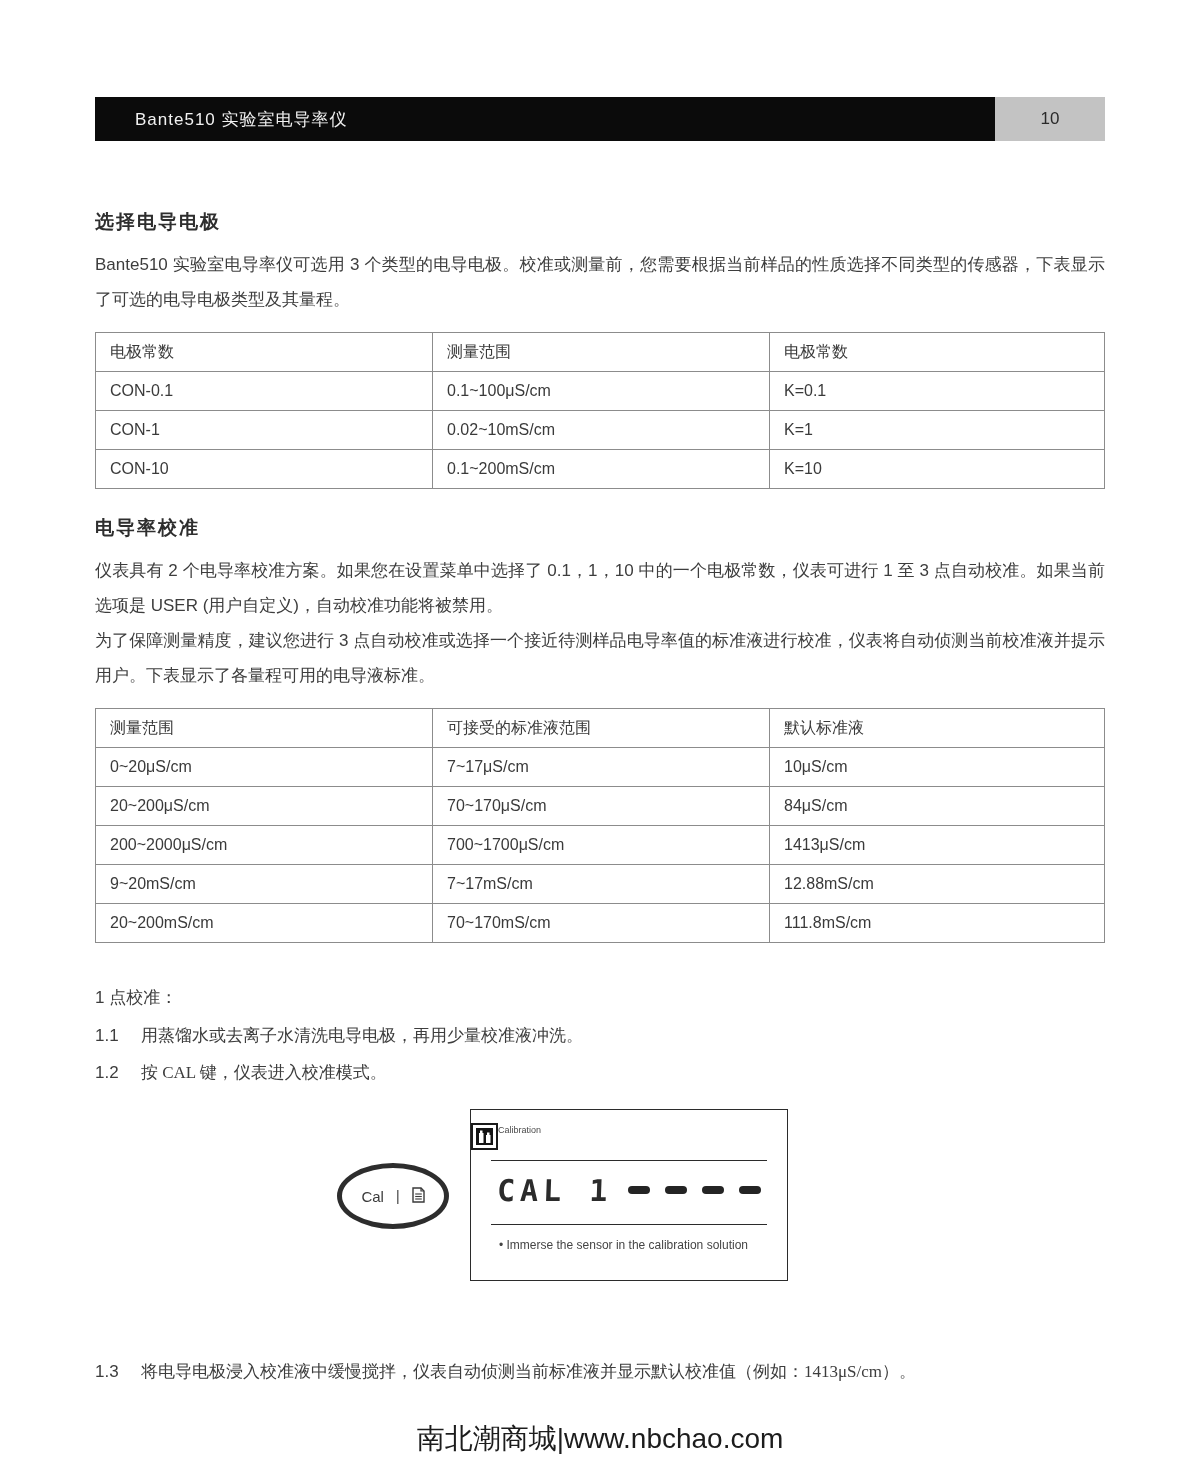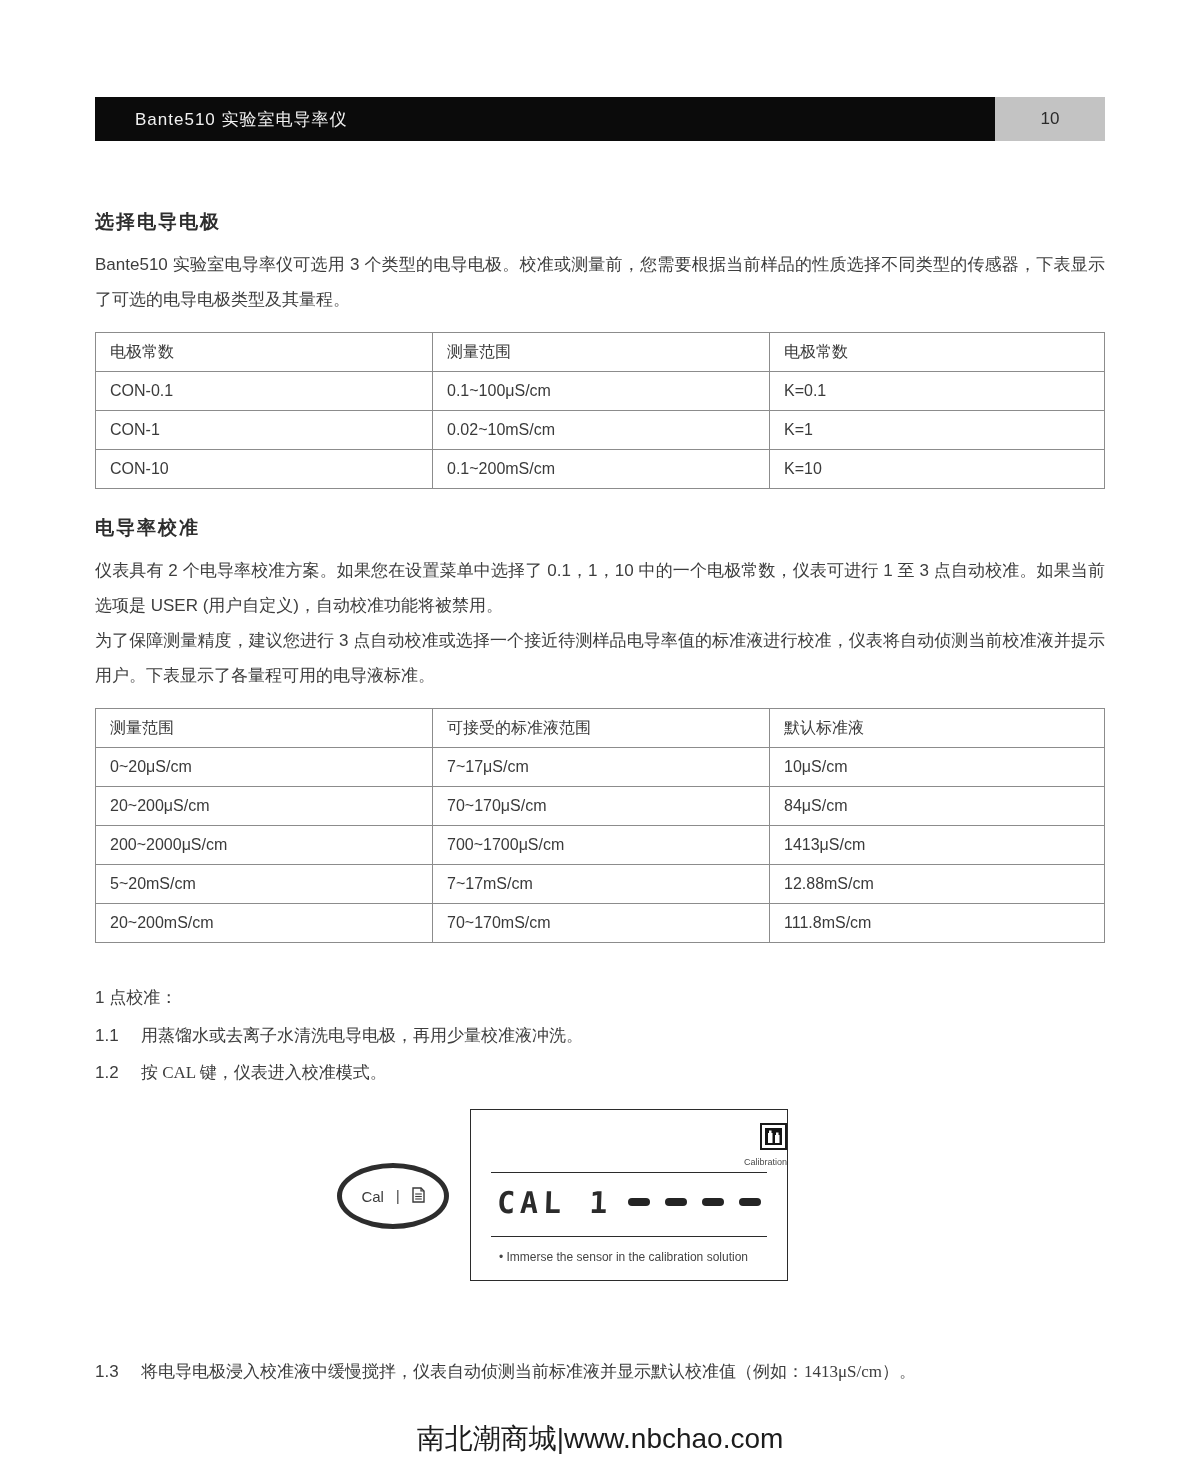--- a/index.html
+++ b/index.html
@@ -115,22 +115,22 @@
     left: 375px;
     top: 0;
     width: 318px;
     height: 172px;
     border: 1.5px solid #2b2b2b;
     background: #ffffff;
   }
   .lcd-icon-wrap {
     margin-top: 13px;
     display: flex;
-    flex-direction: column;
-    align-items: flex-end;
+    flex-direction: row;
+    align-items: flex-start;
   }
   .lcd-icon-label { font-size: 9px; color: #4a4a4a; margin-top: 2px; }
   .lcd-line { margin: 5px 20px 0 20px; border-top: 1.6px solid #2b2b2b; }
   .lcd-main {
     margin: 0 26px;
     height: 58px;
     display: flex;
     align-items: center;
     justify-content: space-between;
   }
@@ -230,21 +230,21 @@
         <td>20~200μS/cm</td>
         <td>70~170μS/cm</td>
         <td>84μS/cm</td>
       </tr>
       <tr>
         <td>200~2000μS/cm</td>
         <td>700~1700μS/cm</td>
         <td>1413μS/cm</td>
       </tr>
       <tr>
-        <td>5~20mS/cm</td>
+        <td>9~20mS/cm</td>
         <td>7~17mS/cm</td>
         <td>12.88mS/cm</td>
       </tr>
       <tr>
         <td>20~200mS/cm</td>
         <td>70~170mS/cm</td>
         <td>111.8mS/cm</td>
       </tr>
     </tbody>
       </table>

